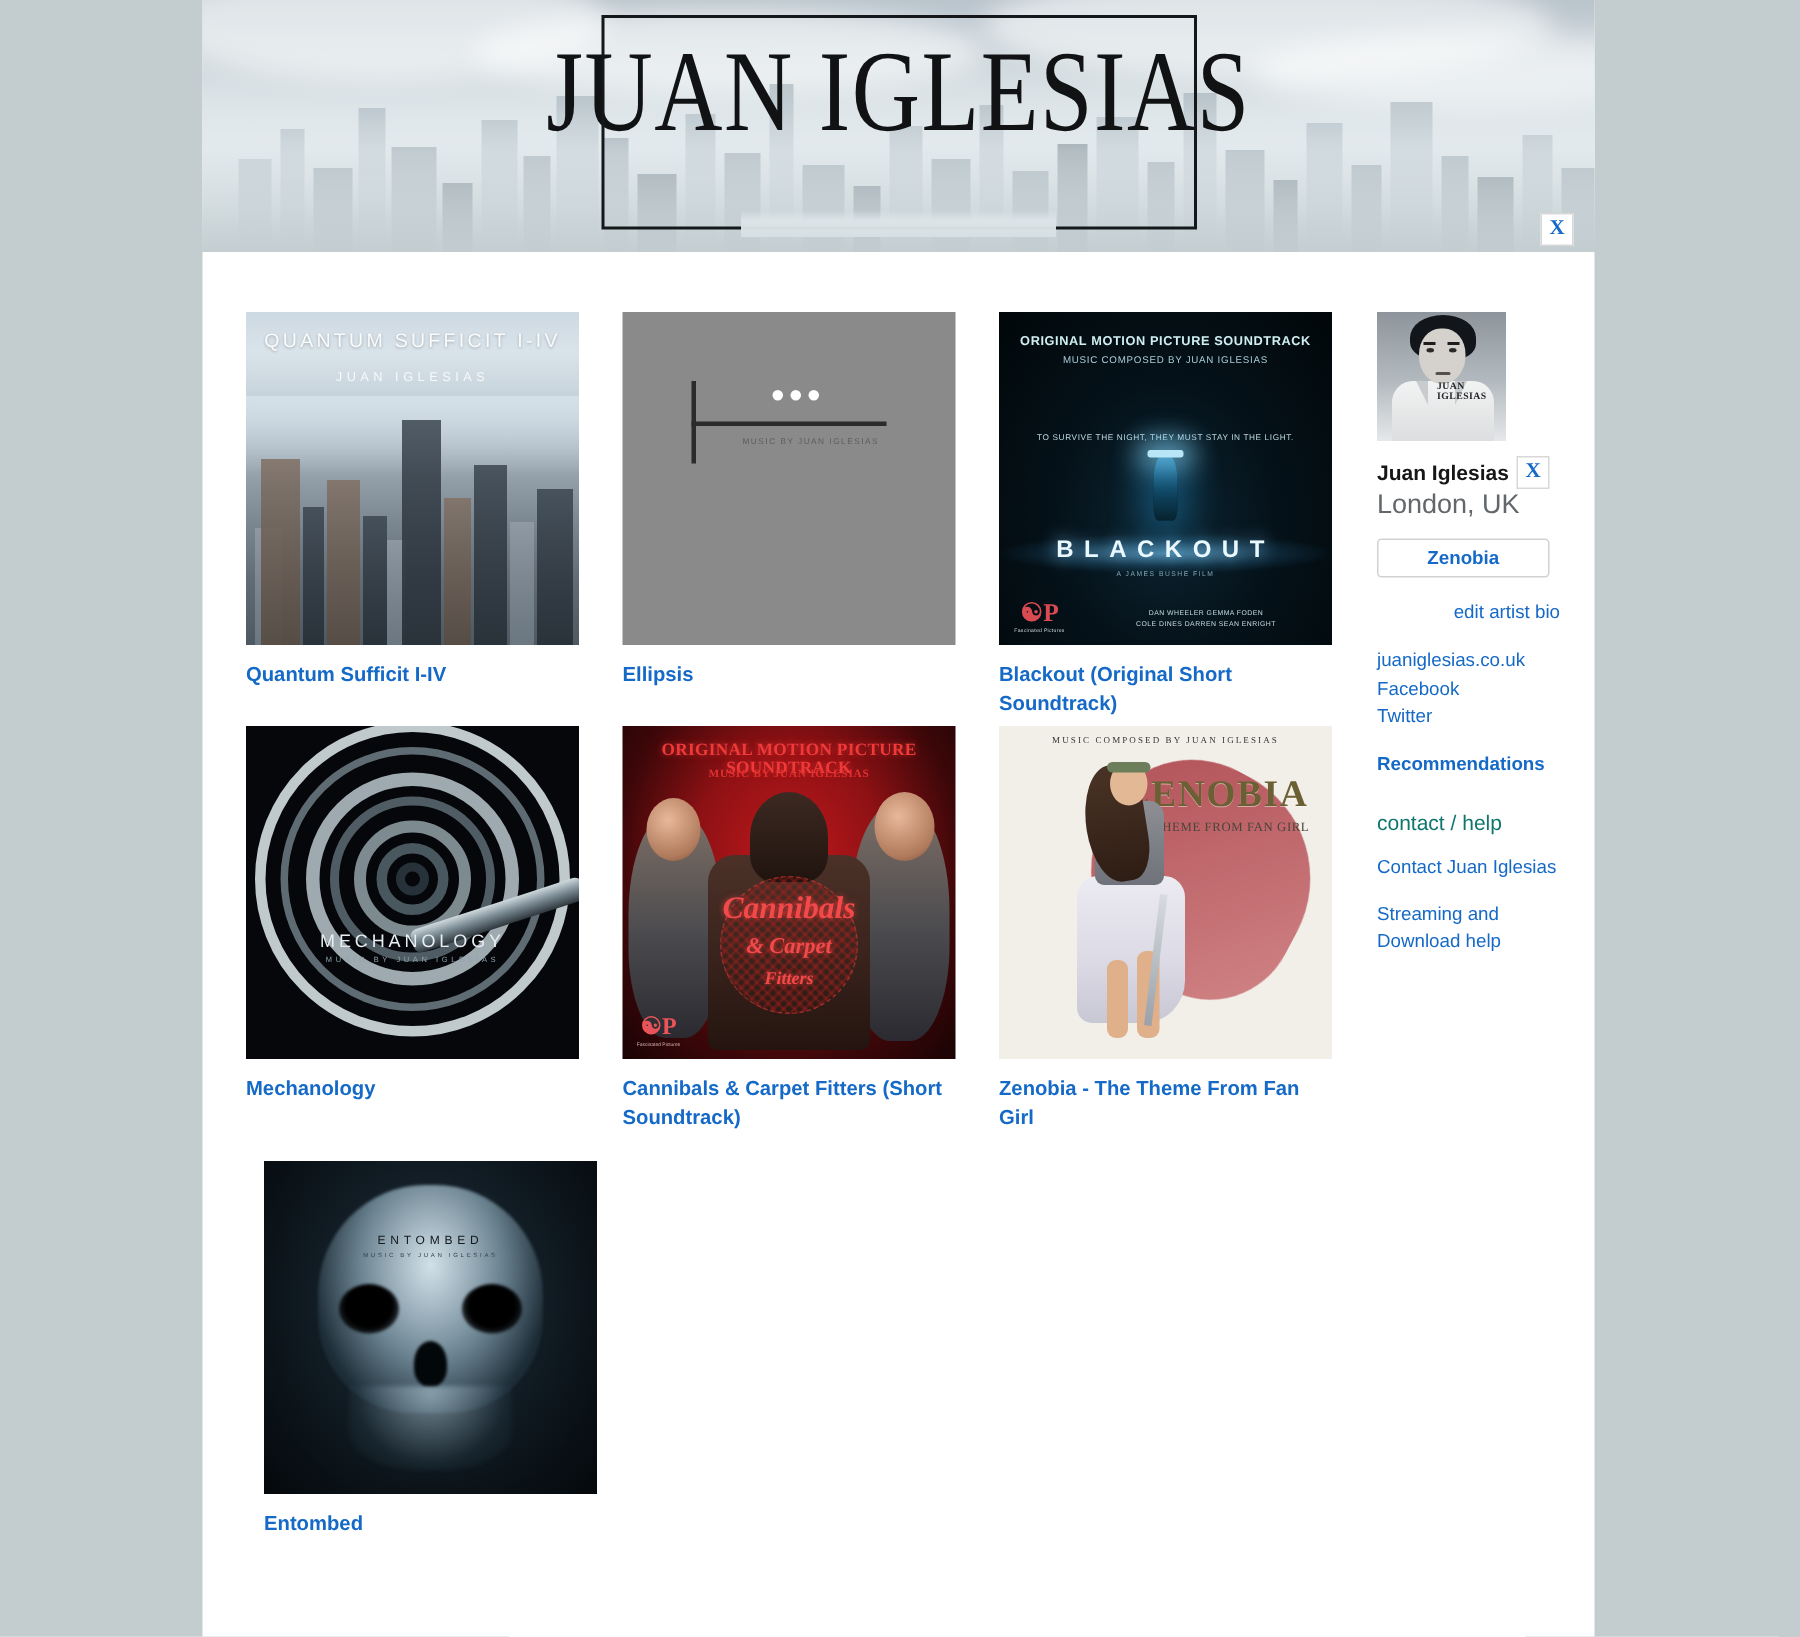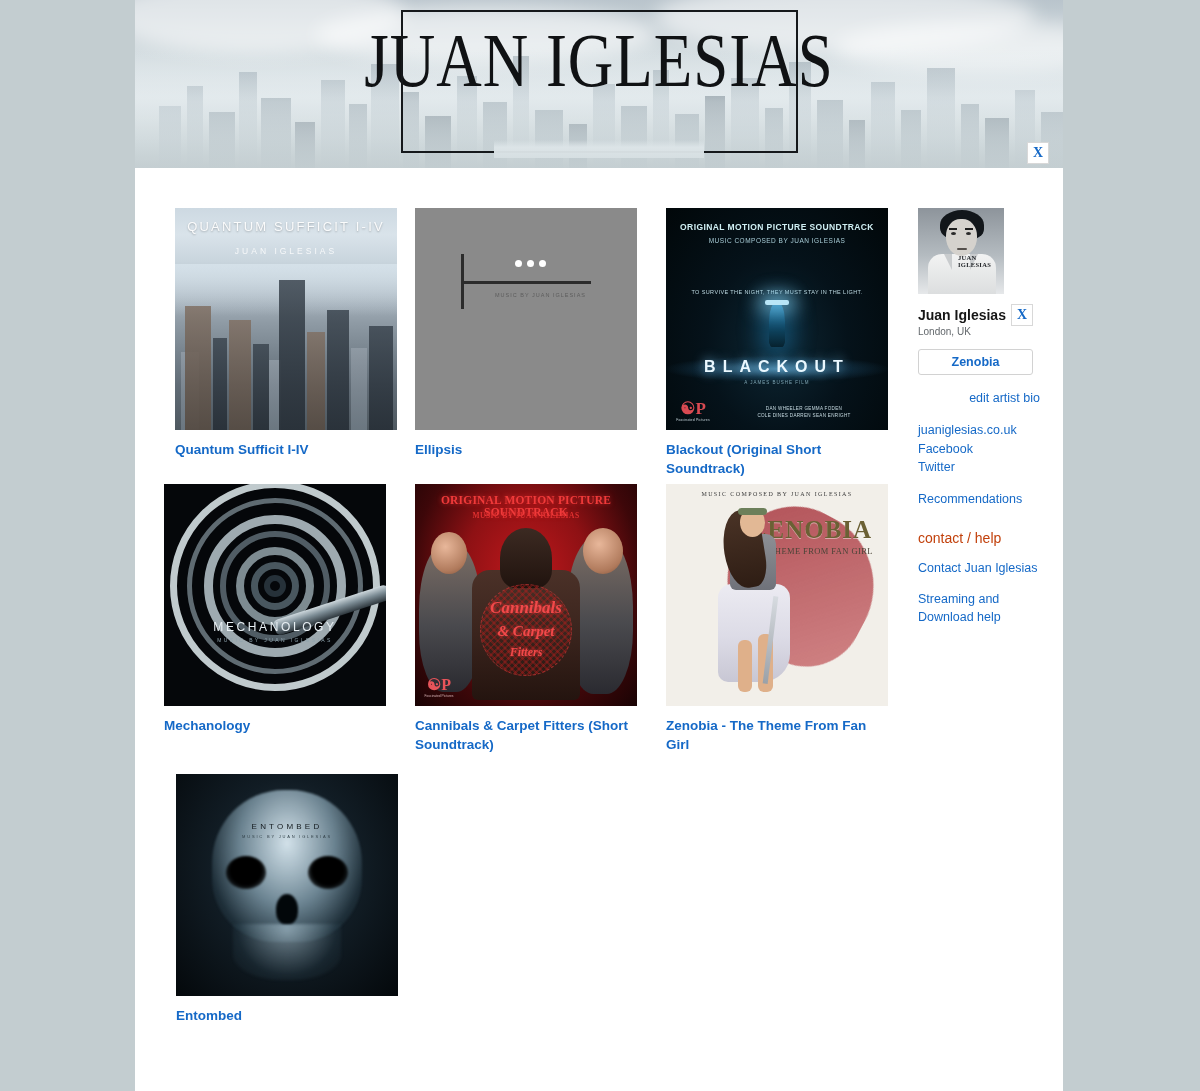--- a/index.html
+++ b/index.html
@@ -308,37 +308,37 @@
   #avatar .av-collar-l, #avatar .av-collar-r { position:absolute; bottom: 24px; width: 0; height: 0;
       border-style: solid; }
   #avatar .av-collar-l { left: 26px; border-width: 0 8px 16px 0; border-color: transparent #c9ccce transparent transparent; }
   #avatar .av-collar-r { right: 26px; border-width: 0 0 16px 8px; border-color: transparent transparent transparent #c9ccce; }
   #avatar .av-sig { position:absolute; left: 40px; bottom: 26px;
       font-family:"Liberation Serif",serif; font-weight:bold; font-size: 6.5px;
       letter-spacing: .3px; color: #23262a; }
   #avatar-close { position: absolute; left: 93px; top: 96px; }
 
   #artist-name { margin-top: 13px; font-size: 14px; font-weight: bold; color: #161616; }
-  #artist-loc { margin-top: 3px; font-size: 10px; color: #62676b; }
+  #artist-loc { margin-top: 3px; font-size: 18px; color: #62676b; }
   #follow-btn {
     display: block; margin-top: 12px;
     width: 115px; height: 26px; line-height: 24px;
     background: #fff; border: 1px solid #d2d2d2; border-radius: 3px;
     text-align: center; font-size: 12.5px; font-weight: bold; color: #1569c7;
     cursor: pointer;
   }
   #artist-bio { margin-top: 14px; font-size: 12.5px; line-height: 1.33; color: #1b1b1b; }
   .side-link {
     display: block; font-size: 12.5px; color: #1569c7;
     text-decoration: none; line-height: 1.5; cursor: pointer;
   }
   #edit-bio { margin-top: 14px; text-align: right; }
   #links-group { margin-top: 13px; }
-  #recs { margin-top: 13px; }
-  #contact-head { margin-top: 21px; font-size: 14px; color: #c2410c; }
+  #recs { margin-top: 13px; font-weight: bold; }
+  #contact-head { margin-top: 21px; font-size: 14px; color: #0f766e; }
   #contact-link { margin-top: 13px; }
   #stream-link { margin-top: 12px; }
 </style>
 </head>
 <body>
 
 <div id="page">
 
   <div id="banner">
     <div class="sky-cloud" style="left:-30px; top:-24px; width:300px; height:78px;"></div>
@@ -385,21 +385,21 @@
     <div id="logo-title">JUAN IGLESIAS</div>
     <div id="logo-sub-cover" style="background:linear-gradient(to bottom, rgba(223,230,233,0) 0%, rgba(221,229,232,0.95) 40%, rgba(214,223,226,1) 100%);"></div>
 
     <div id="banner-close" class="close-x">X</div>
   </div>
 
   <div id="content">
 
     <div id="grid">
 
-      <div class="album" style="left:0px; top:0px;margin-left:11px;">
+      <div class="album" style="left:0px; top:0px;">
         <div class="cover cv-quantum">
           <div class="q-title">QUANTUM SUFFICIT I-IV</div>
           <div class="q-sub">JUAN IGLESIAS</div>
           <div class="q-mist"></div>
           <div class="qb pale" style="left:6px; width:18px; height:78px;"></div>
           <div class="qb lt" style="left:10px; width:26px; height:124px;"></div>
           <div class="qb" style="left:38px; width:14px; height:92px;"></div>
           <div class="qb lt" style="left:54px; width:22px; height:110px;"></div>
           <div class="qb" style="left:78px; width:16px; height:86px;"></div>
           <div class="qb pale" style="left:94px; width:12px; height:70px;"></div>
@@ -466,21 +466,21 @@
         <div class="cover cv-cann">
           <div class="c-l1">ORIGINAL MOTION PICTURE SOUNDTRACK</div>
           <div class="c-l2">MUSIC BY JUAN IGLESIAS</div>
           <div class="c-p" style="left:4px; top:58px; width:62px; height:150px;"></div>
           <div class="c-face" style="left:16px; top:48px; width:36px; height:42px;"></div>
           <div class="c-p" style="right:4px; top:52px; width:66px; height:158px;"></div>
           <div class="c-face" style="right:14px; top:44px; width:40px; height:46px;"></div>
           <div class="c-jacket"></div>
           <div class="c-p" style="left:50%; transform:translateX(-50%); top:44px; width:52px; height:60px; border-radius:50% 50% 30% 30%; background:linear-gradient(to bottom,#3c2a22,#20130e);"></div>
           <div class="c-circ"></div>
-          <div class="c-nm" style="bottom:88px; font-size:17px;">Cannibals</div>
+          <div class="c-nm" style="bottom:88px; font-size:21px;">Cannibals</div>
           <div class="c-nm" style="bottom:66px; font-size:15px;">&amp; Carpet</div>
           <div class="c-nm" style="bottom:46px; font-size:12px;">Fitters</div>
           <div class="c-logo">
             <div class="pmark">☯P</div>
             <div class="pname">Fascinated Pictures</div>
           </div>
         </div>
         <a class="album-title">Cannibals &amp; Carpet Fitters (Short Soundtrack)</a>
       </div>
 

